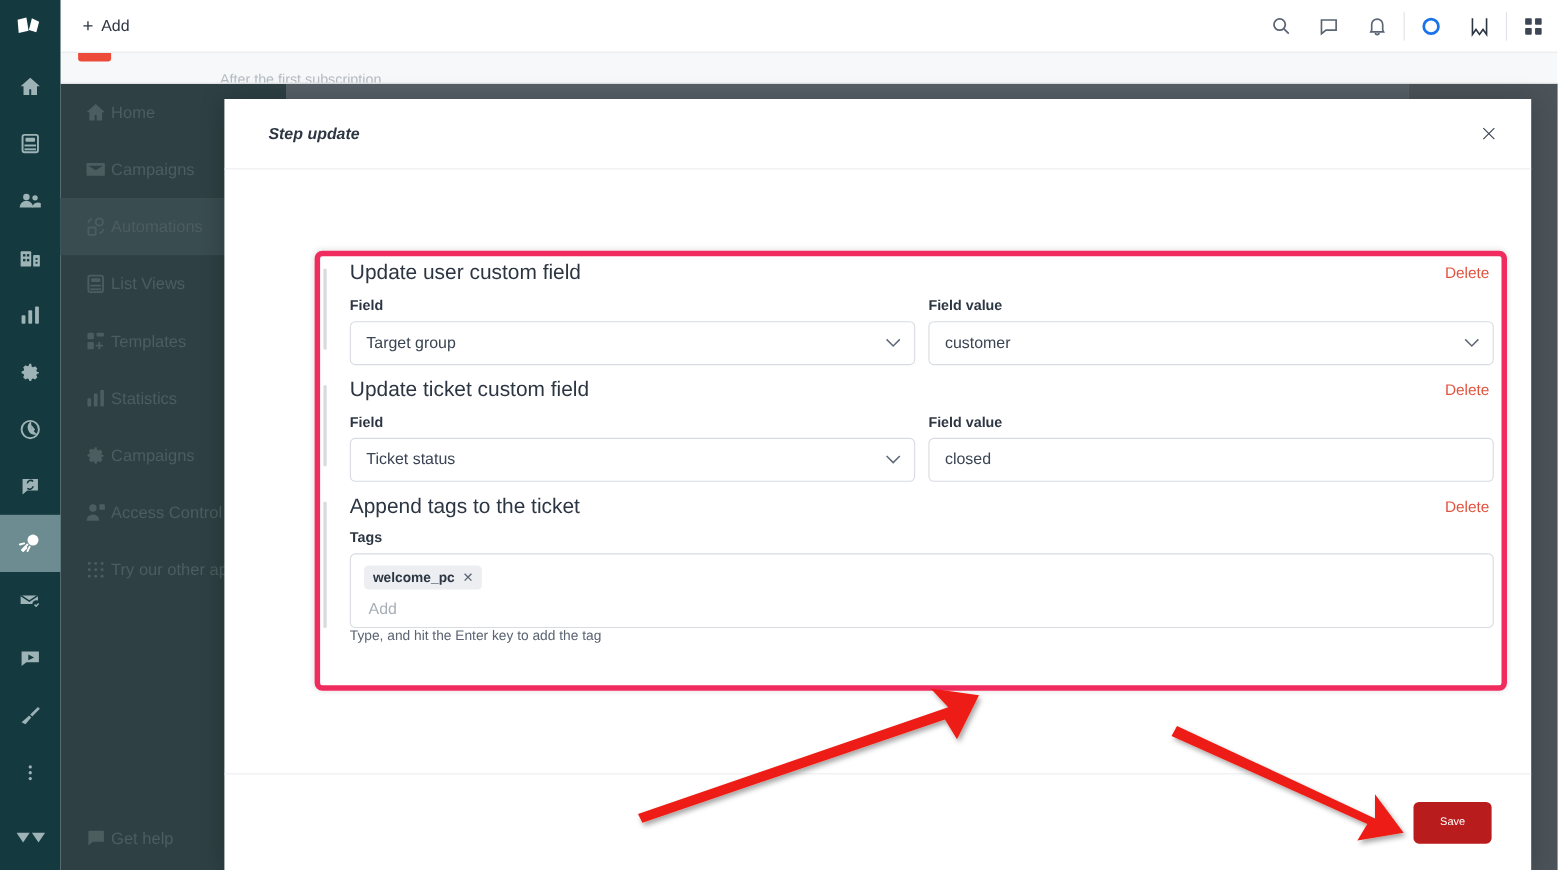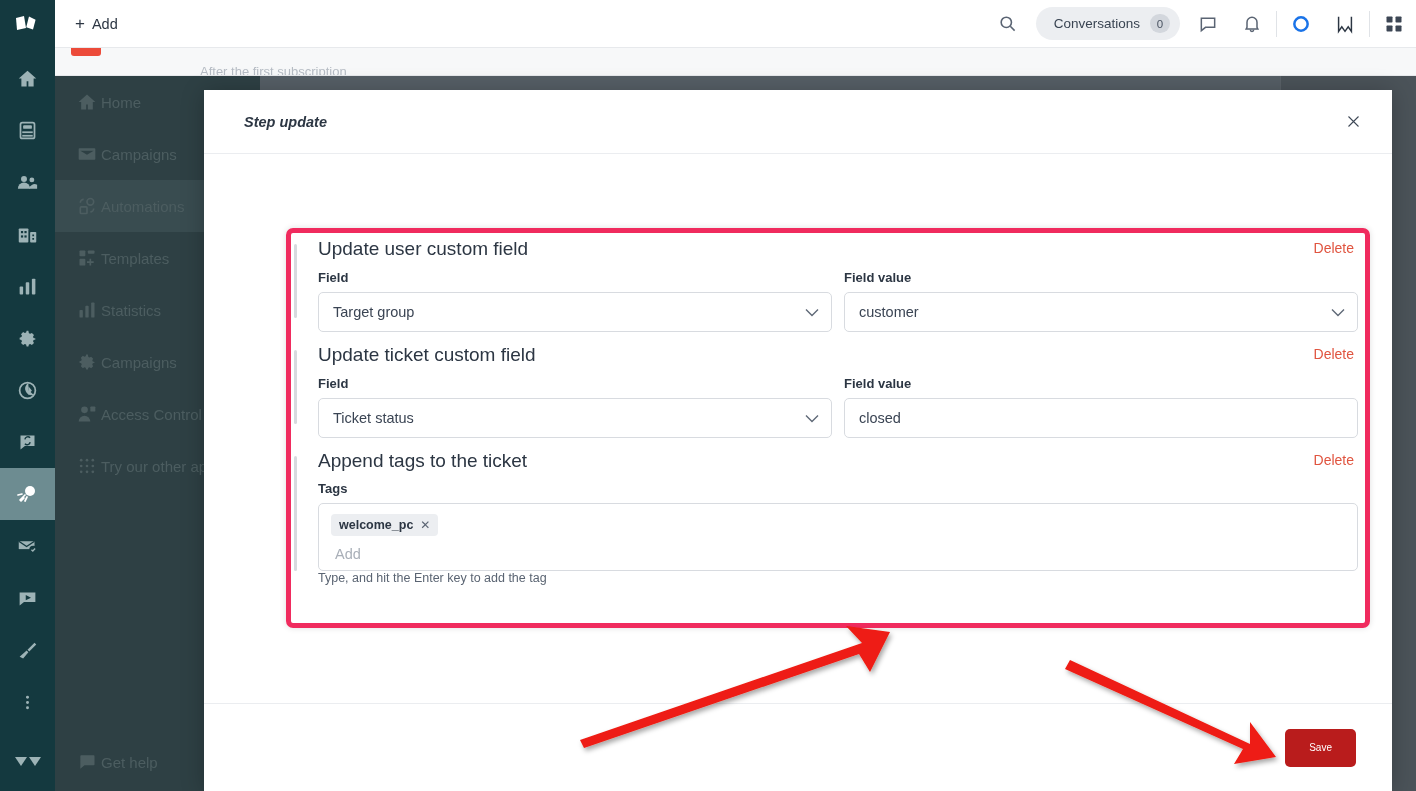--- a/index.html
+++ b/index.html
@@ -213,20 +213,29 @@
       <svg width="20" height="20" viewBox="0 0 24 24">
           <circle cx="16" cy="7" r="4" fill="none" stroke="#4c5d60" stroke-width="2"></circle>
           <rect x="4" y="13" width="8" height="8" rx="1" fill="none" stroke="#4c5d60" stroke-width="2"></rect>
           <path d="M4 8a4 4 0 0 1 4-4" fill="none" stroke="#4c5d60" stroke-width="2"></path>
           <path d="M20 15a4 4 0 0 1-4 4" fill="none" stroke="#4c5d60" stroke-width="2"></path>
         </svg>
       <span>Automations</span>
     </div>
     <div class="bg-nav-item">
       <svg width="20" height="20" viewBox="0 0 24 24">
+          <rect x="4" y="3" width="16" height="18" rx="2" fill="none" stroke="#4c5d60" stroke-width="2"></rect>
+          <rect x="7" y="6" width="10" height="4" rx="1"></rect>
+          <rect x="6" y="13" width="12" height="2"></rect>
+          <rect x="6" y="17" width="12" height="2"></rect>
+        </svg>
+      <span>List Views</span>
+    </div>
+    <div class="bg-nav-item">
+      <svg width="20" height="20" viewBox="0 0 24 24">
           <rect x="3" y="3" width="7" height="7" rx="1"></rect>
           <rect x="13" y="3" width="8" height="4" rx="1"></rect>
           <rect x="3" y="13" width="7" height="8" rx="1"></rect>
           <path d="M17 13v3h3v2h-3v3h-2v-3h-3v-2h3v-3z"></path>
         </svg>
       <span>Templates</span>
     </div>
     <div class="bg-nav-item">
       <svg width="20" height="20" viewBox="0 0 24 24">
           <rect x="3" y="12" width="4" height="9" rx="1"></rect>
@@ -282,24 +291,20 @@
     <div class="add-btn">
       <span class="plus">+</span>
       <span>Add</span>
     </div>
     <div class="topbar-right">
       <div class="tb-icon">
         <svg width="19" height="19" viewBox="0 0 24 24" fill="none" stroke="currentColor" stroke-width="2">
             <circle cx="10.5" cy="10.5" r="6.5"></circle>
             <path d="M15.5 15.5 21 21"></path>
           </svg>
-      </div>
-      <div class="conv-pill">
-        <span>Conversations</span>
-        <span class="conv-count">0</span>
       </div>
       <div class="tb-icon">
         <svg width="20" height="20" viewBox="0 0 24 24" fill="none" stroke="currentColor" stroke-width="1.8">
             <path d="M4 5h16v11H9l-5 4z"></path>
           </svg>
       </div>
       <div class="tb-icon">
         <svg width="20" height="20" viewBox="0 0 24 24" fill="none" stroke="currentColor" stroke-width="1.8">
             <path d="M6 16V10a6 6 0 1 1 12 0v6l1 2H5z"></path>
             <path d="M10 19a2 2 0 0 0 4 0"></path>

